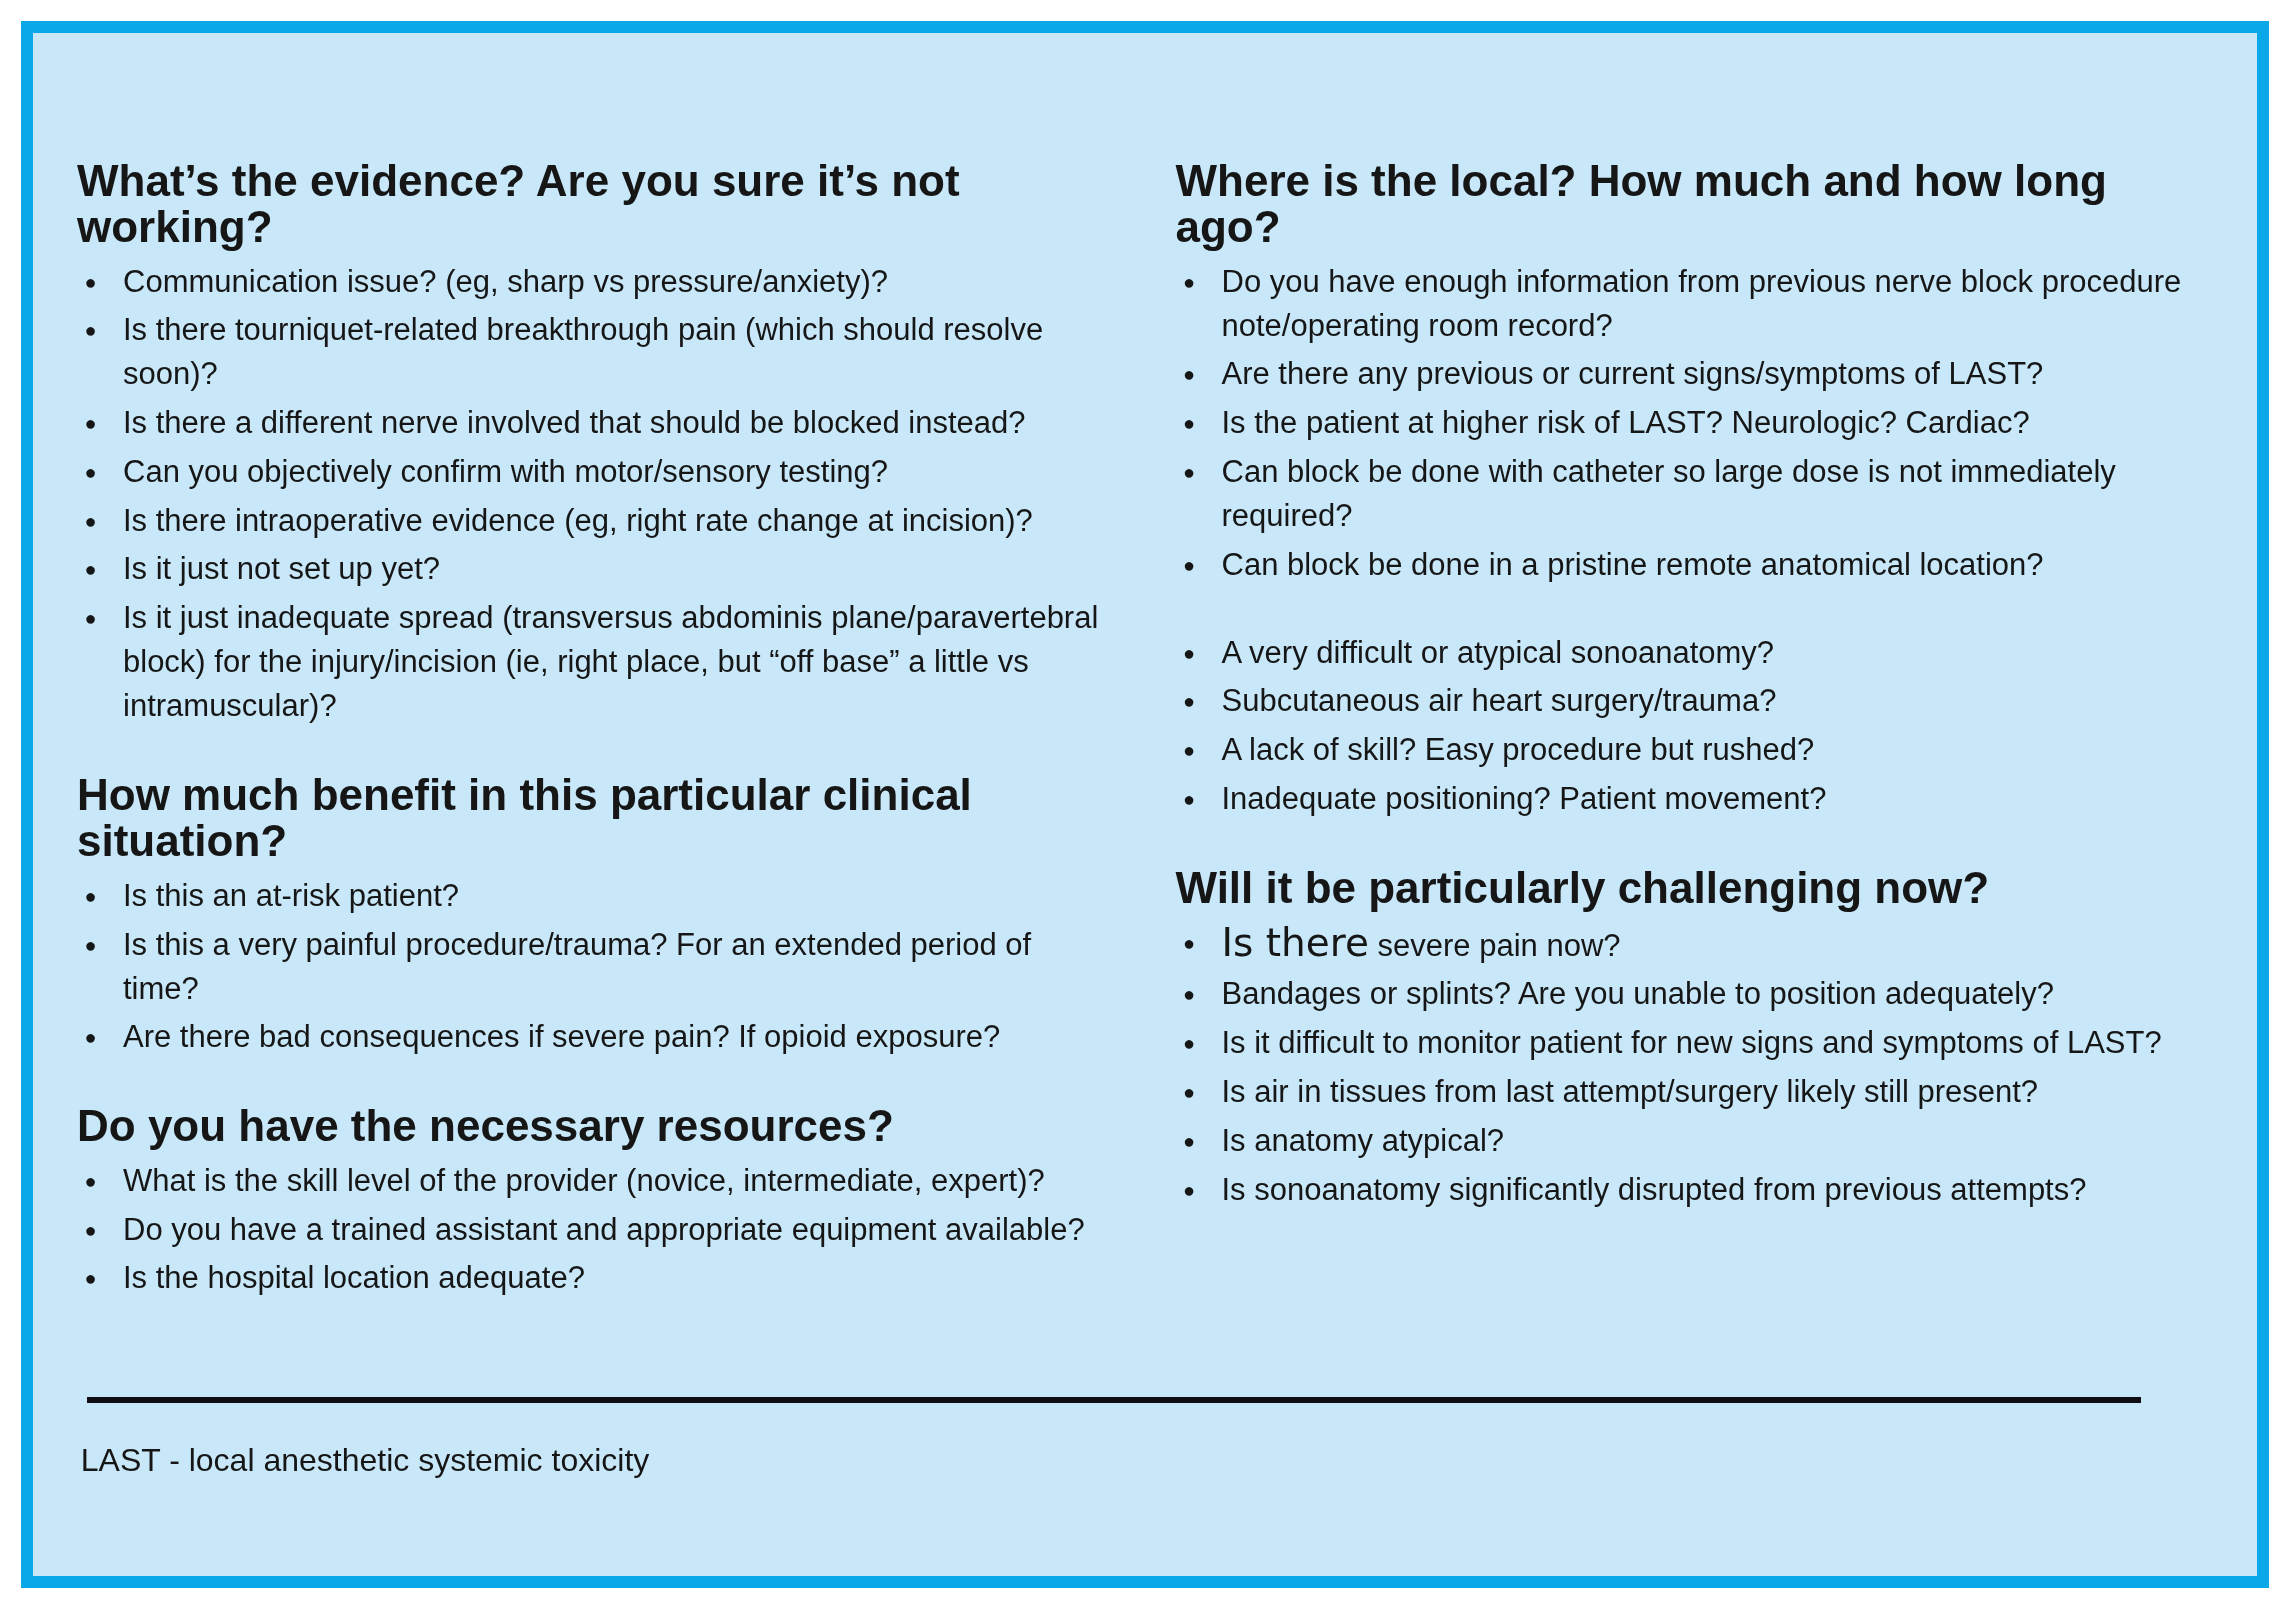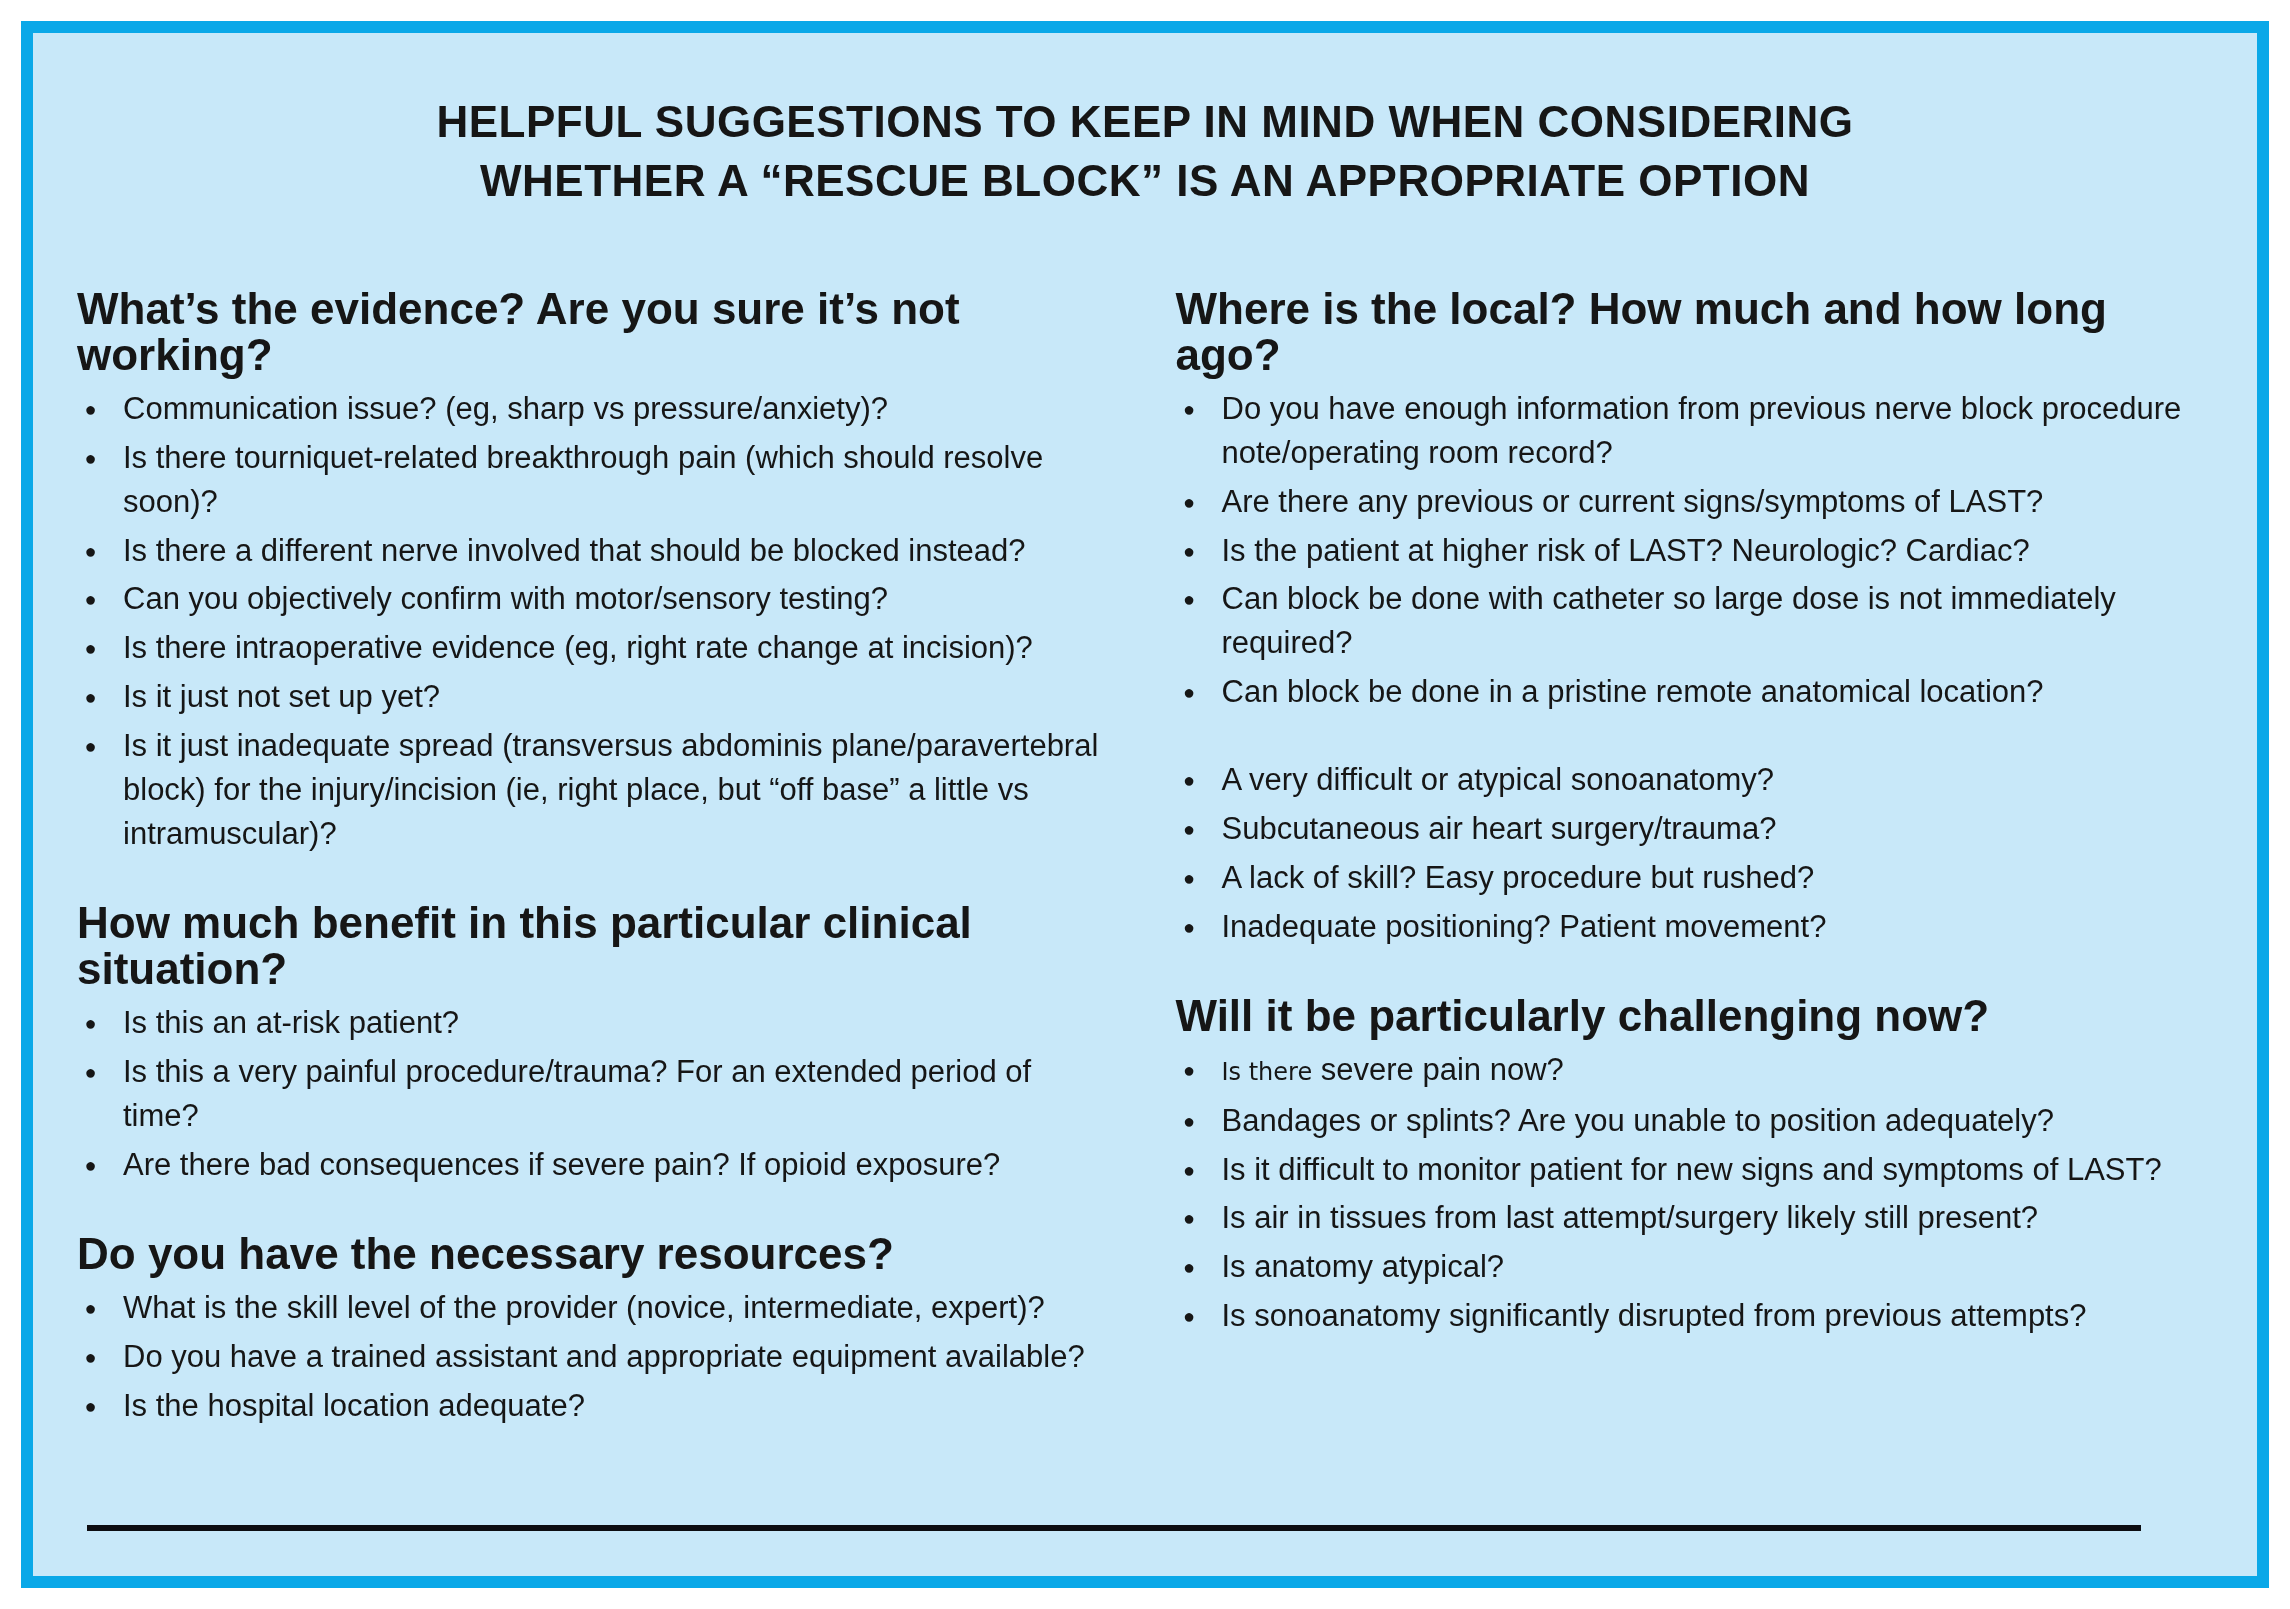--- a/index.html
+++ b/index.html
@@ -60,21 +60,21 @@
     flex: 0 0 46px;
     width: 46px;
     font-size: 20px;
     line-height: 44px;
     padding-left: 7.6px;
     box-sizing: border-box;
   }
   .txt { flex: 1 1 auto; min-width: 0; }
   .alt-font {
     font-family: "DejaVu Sans", sans-serif;
-    font-size: 24px;
+    font-size: 39px;
   }
   .footer {
     margin-top: 53px;
   }
   .rule {
     height: 5.7px;
     background: #0d0d12;
     width: 2054px;
     margin-left: 9.5px;
   }
@@ -85,24 +85,20 @@
     margin-left: 3.8px;
   }
 </style>
 </head>
 <body>
 
 <div class="page">
   <div class="panel">
     <div class="panel-inner">
 
-      <div class="title">
-        <span class="line">HELPFUL SUGGESTIONS TO KEEP IN MIND WHEN CONSIDERING</span>
-        <span class="line">WHETHER A “RESCUE BLOCK” IS AN APPROPRIATE OPTION</span>
-      </div>
 
       <div class="columns">
 
         <div class="col">
 
           <div class="section">
             <h2 class="section-heading">What’s the evidence? Are you sure it’s not working?</h2>
             <ul class="bullets">
               <li>
                   <span class="marker">●</span>

